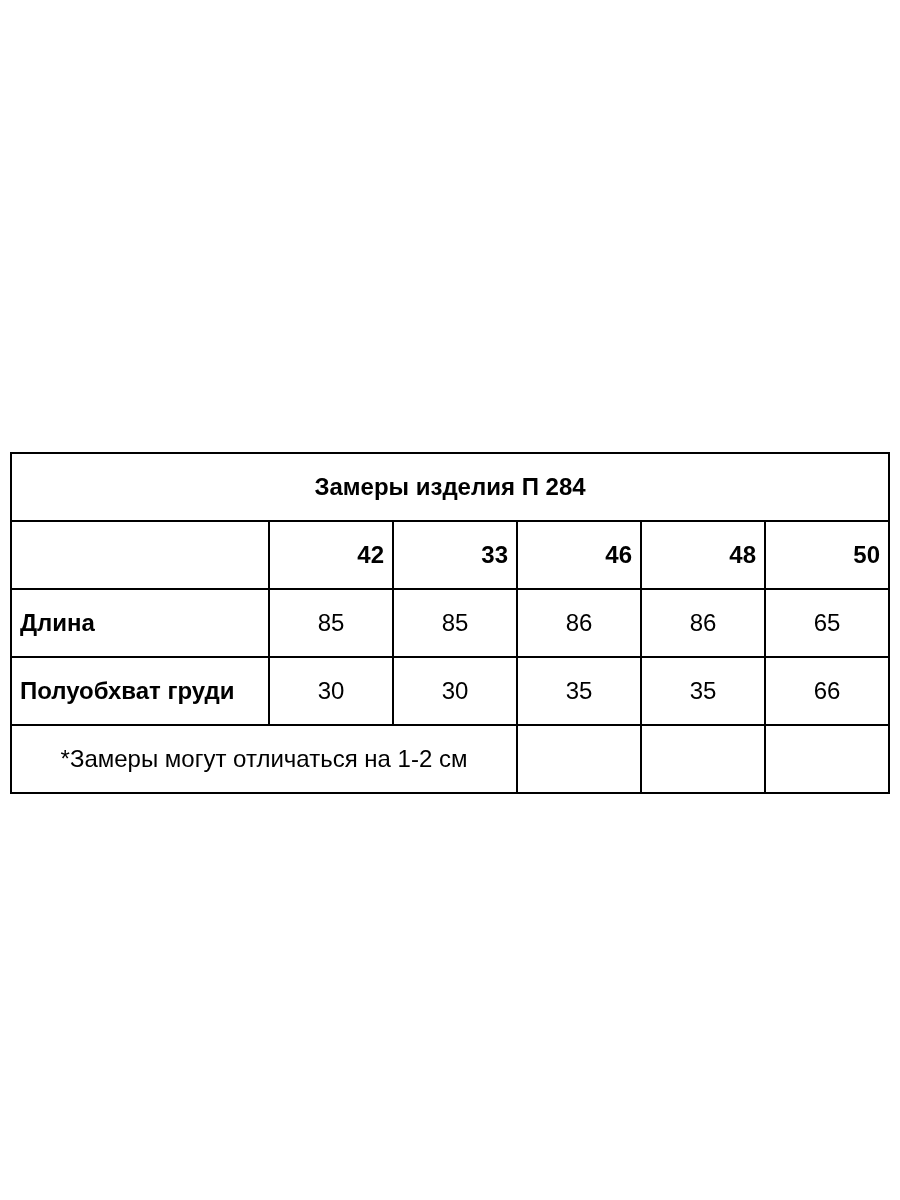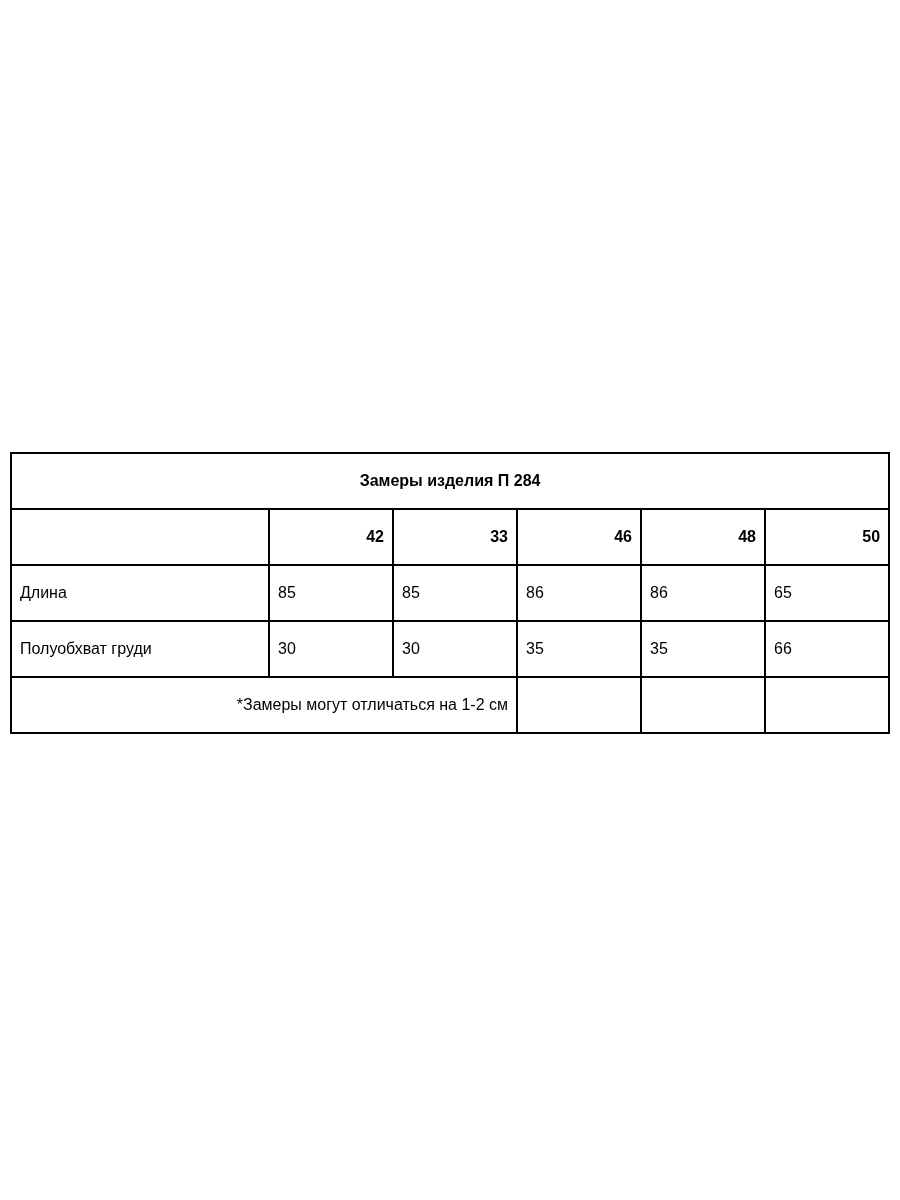--- a/index.html
+++ b/index.html
@@ -26,22 +26,22 @@
   table.size-table {
     border-collapse: collapse;
     width: 880px;
     table-layout: fixed;
     background: #ffffff;
   }
 
   table.size-table td {
     border: 2px solid #000000;
     height: 38px;
-    padding: 8px 8px;
-    font-size: 16px;
+    padding: 14px 8px;
+    font-size: 24px;
     line-height: 38px;
     white-space: nowrap;
     overflow: hidden;
   }
 
   .col-label { width: 258px; }
   .col-size  { width: 124px; }
 
   .title-cell {
     text-align: center;
@@ -50,31 +50,31 @@
   }
 
   .header-size {
     text-align: right;
     font-weight: bold;
     font-size: 21px;
   }
 
   .row-label {
     text-align: left;
-    font-weight: normal;
+    font-weight: bold;
     font-size: 21px;
   }
 
   .value-cell {
-    text-align: left;
+    text-align: center;
     font-size: 21px;
   }
 
   .note-cell {
-    text-align: right;
+    text-align: center;
     font-size: 20px;
     border-right: 2px solid #000000;
   }
 
   .empty-cell {
     background: #ffffff;
   }
 </style>
 </head>
 <body>

